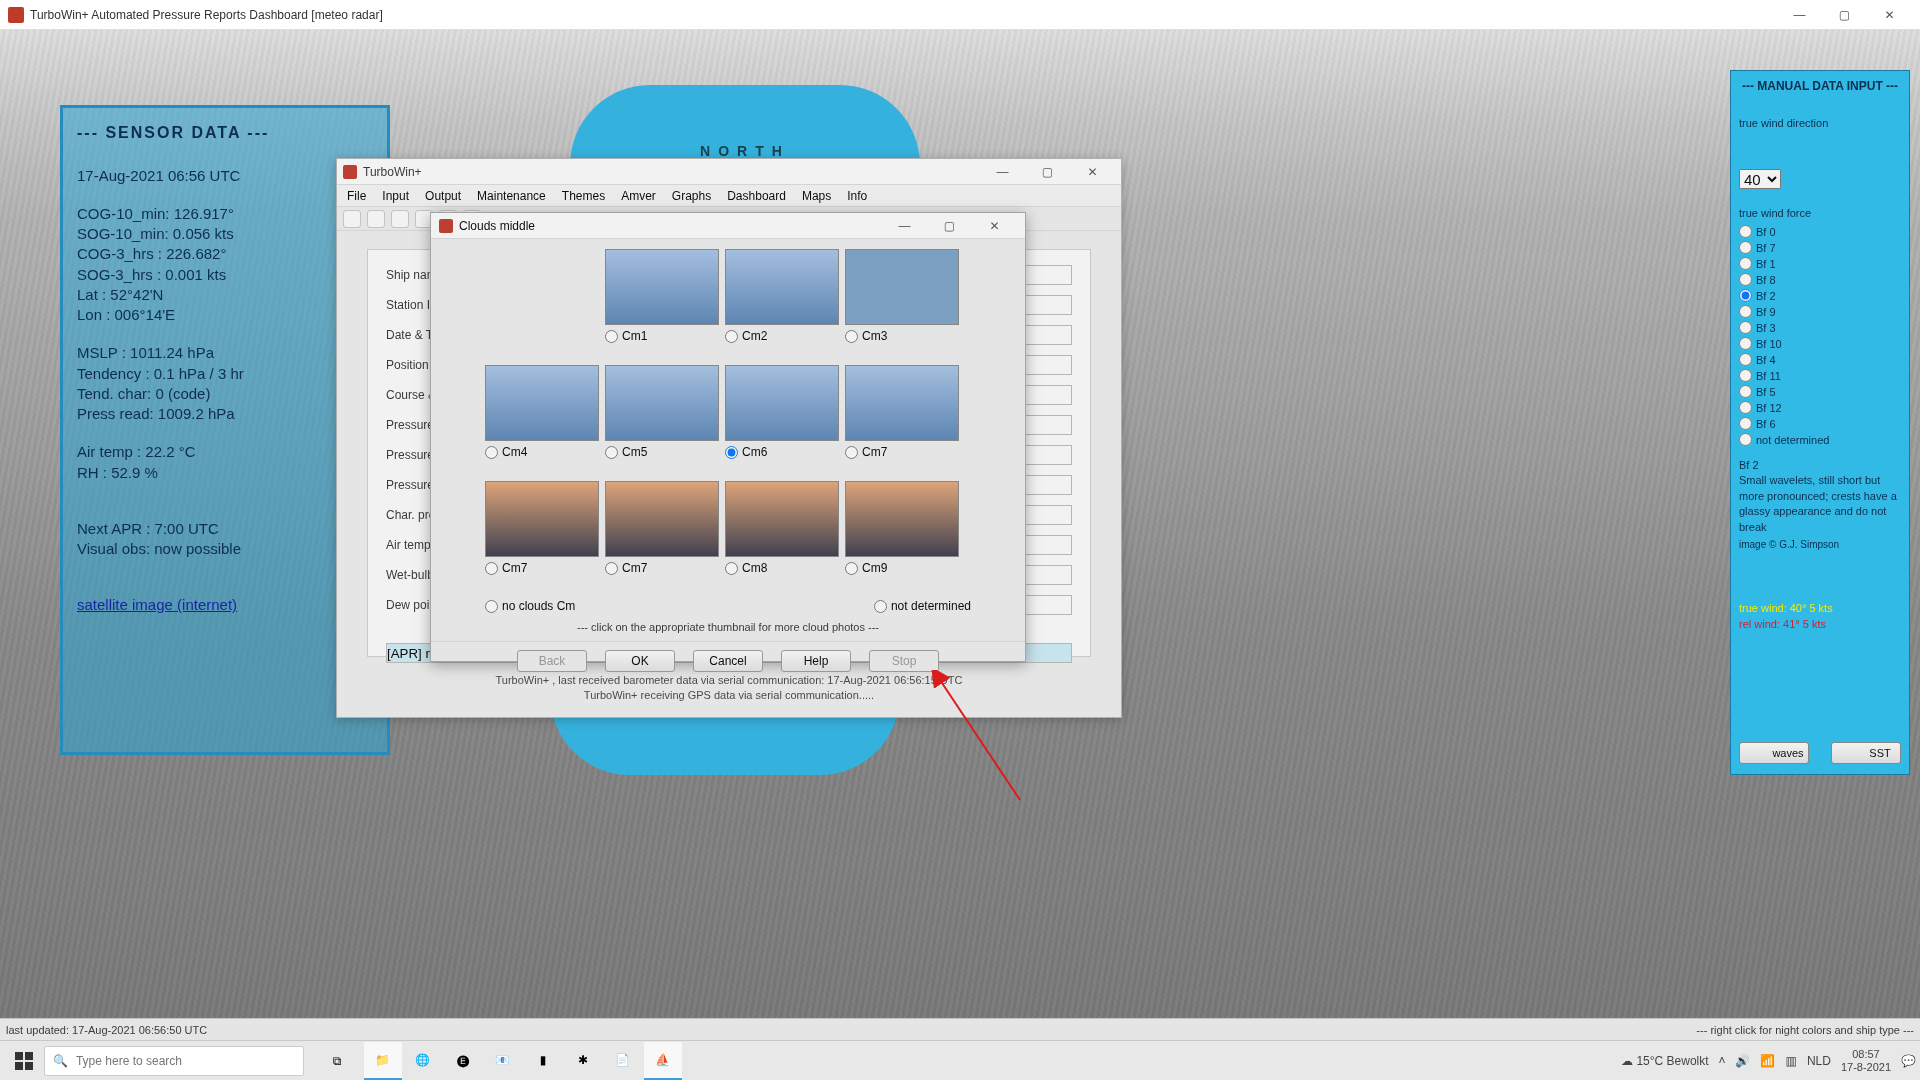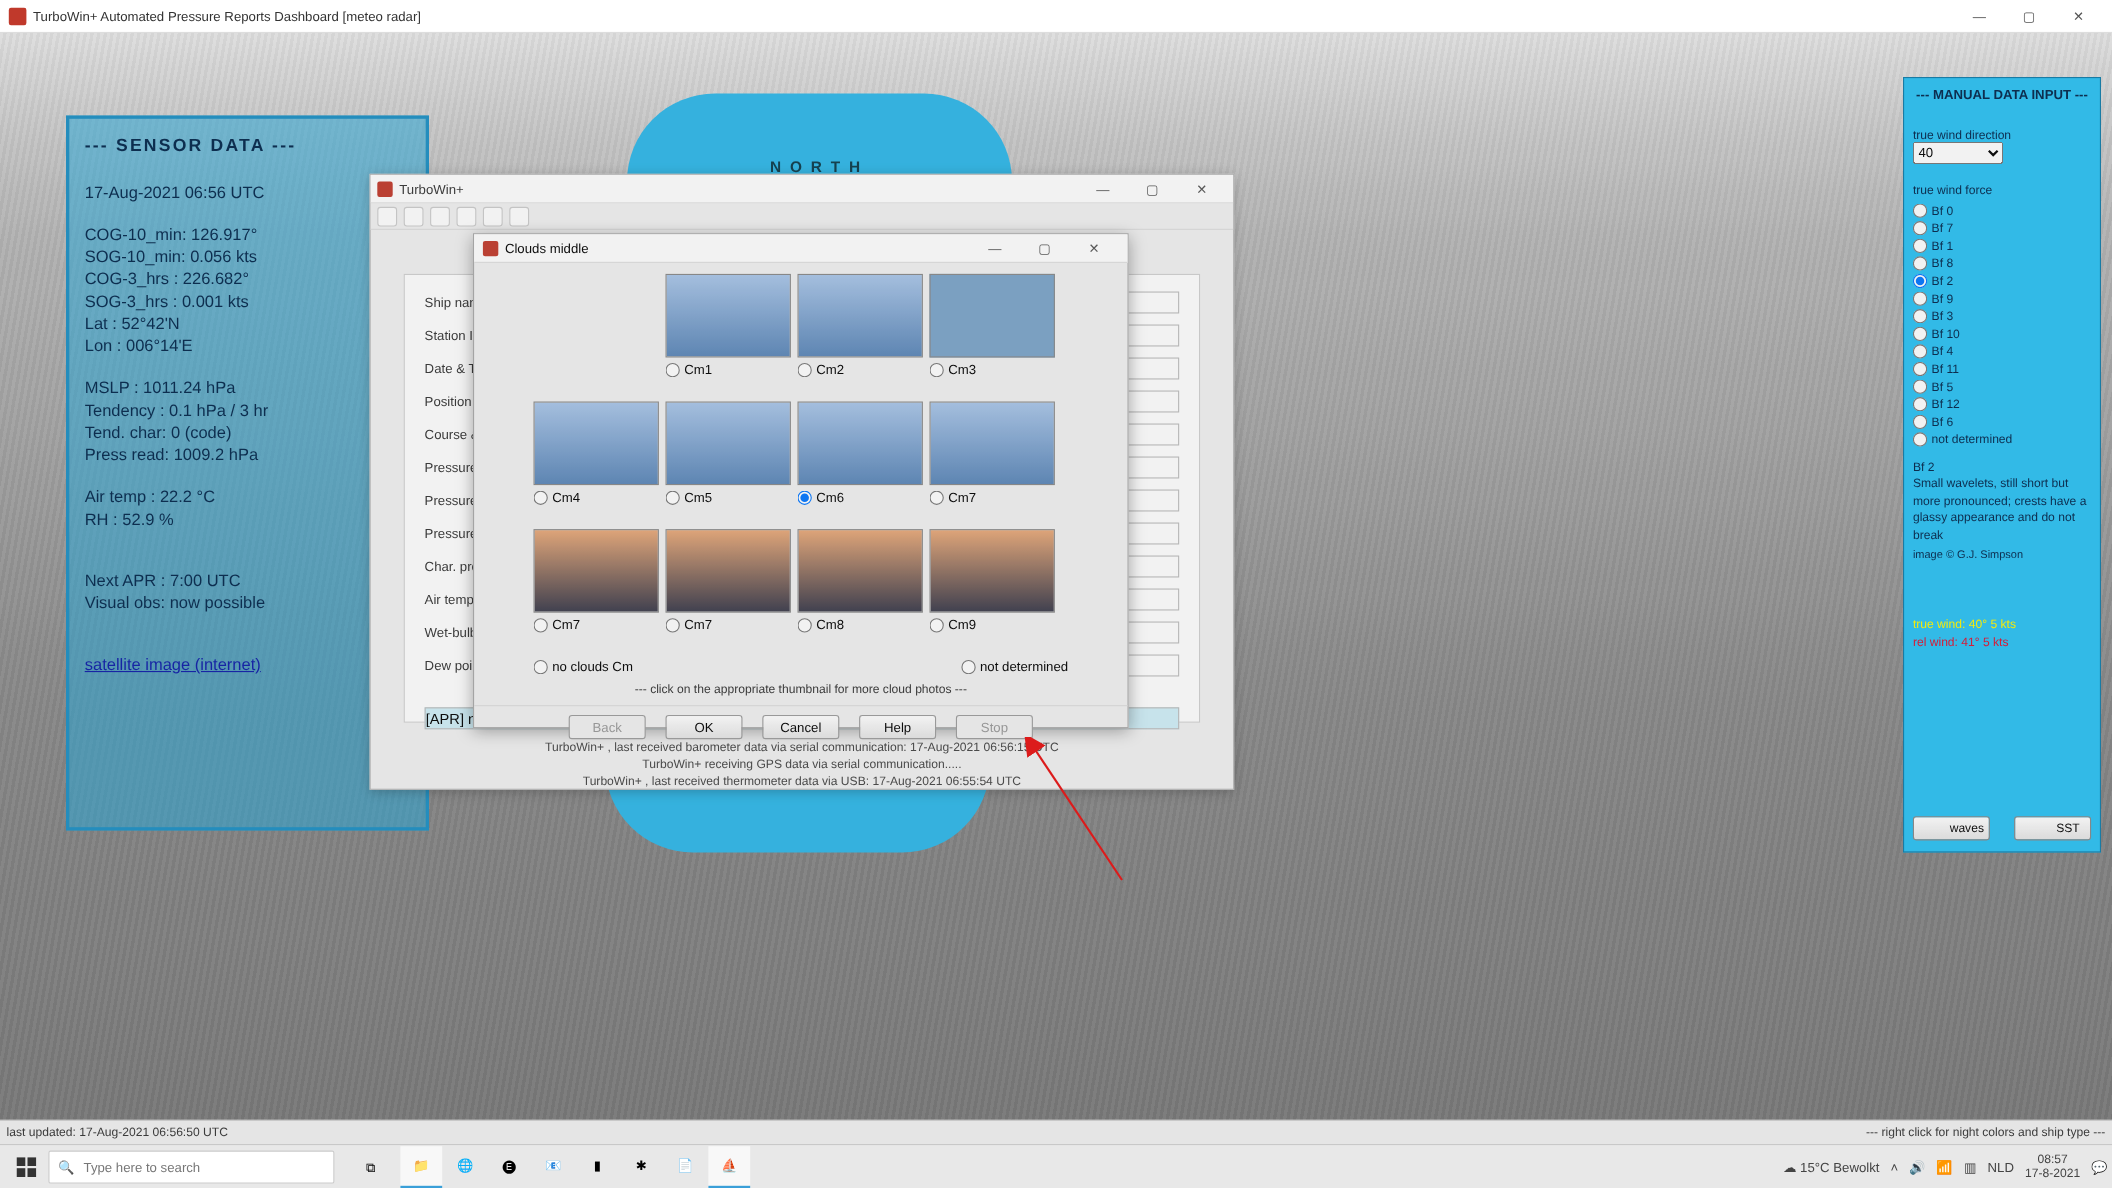--- a/index.html
+++ b/index.html
@@ -60,21 +60,21 @@
 .clouds .opt input{margin:0;}
 .clouds .extras{display:flex;justify-content:space-between;padding:0 54px;font-size:12px;}
 .clouds .hint{text-align:center;font-size:11px;color:#333;margin:8px 0;}
 .clouds .btns{display:flex;justify-content:center;gap:18px;padding:8px 0;border-top:1px solid #ddd;align-items:center;}
 .clouds .btns button{width:70px;height:22px;font-size:12px;background:linear-gradient(#fff,#e5e5e5);border:1px solid #9c9c9c;border-radius:3px;cursor:pointer;}
 .clouds .btns button:disabled{color:#999;background:#f0f0f0;}
 
 
 .manual { position:absolute; right:10px; top:40px; width:180px; height:705px; background:#29c0f2; border:1px solid #0e7aa8; padding:8px 8px; font-size:11px; color:#00254a;}
 .manual .hdr{font-weight:bold;text-align:center;font-size:12px;margin-bottom:24px;}
-.manual select{width:82px;height:20px;font-size:12px;}
+.manual select{width:42px;height:20px;font-size:15px;margin-top:40px;}
 .manual .bfgrid{display:grid;grid-template-columns:1fr;gap:3px 6px;margin:6px 0 12px;}
 .manual .bfgrid label{display:flex;align-items:center;gap:4px;white-space:nowrap;}
 .manual .desc{font-size:11px;line-height:1.4;}
 .manual .credit{font-size:10px;margin-top:4px;}
 .manual .readouts{margin-top:50px;font-size:11px;line-height:1.5;}
 .manual .readouts .neon{color:#fff600;}
 .manual .readouts .red{color:#e01030;}
 .manual .bottom-btns{position:absolute;left:8px;right:8px;bottom:10px;display:flex;justify-content:space-between;}
 .manual .bottom-btns button{width:70px;height:22px;font-size:11px;background:linear-gradient(#fff,#e5e5e5);border:1px solid #888;border-radius:3px;padding-left:28px;}
 
@@ -145,20 +145,32 @@
 
   <div class="tw">
     <div class="twtitle">
       <div class="icon"></div>
       <span>TurboWin+</span>
       <div class="spacer"></div>
       <div class="winbtn">—</div>
       <div class="winbtn">▢</div>
       <div class="winbtn">✕</div>
     </div>
+    <div class="menubar">
+      <span>File</span>
+      <span>Input</span>
+      <span>Output</span>
+      <span>Maintenance</span>
+      <span>Themes</span>
+      <span>Amver</span>
+      <span>Graphs</span>
+      <span>Dashboard</span>
+      <span>Maps</span>
+      <span>Info</span>
+    </div>
     <div class="toolbar">
       <div class="tbtn"></div>
       <div class="tbtn"></div>
       <div class="tbtn"></div>
       <div class="tbtn"></div>
       <div class="tbtn"></div>
       <div class="tbtn"></div>
     </div>
     <div class="form">
       <div class="row">
@@ -210,21 +222,20 @@
           <input style="">
         </div>
       <div style="height:18px"></div>
       <div class="row">
           <input class="bluefield" style="flex: 1 1 0%;" value="[APR] next automated pressure report">
         </div>
     </div>
     <div class="statusbar">
       <div>TurboWin+ , last received barometer data via serial communication: 17-Aug-2021 06:56:15 UTC</div>
       <div>TurboWin+ receiving GPS data via serial communication.....</div>
-      <div>TurboWin+ , last received thermometer data via USB: 17-Aug-2021 06:55:54 UTC</div>
     </div>
   </div>
 
   <div class="clouds">
     <div class="ctitle">
       <div class="icon"></div>
       <span>Clouds middle</span>
       <div class="spacer"></div>
       <div class="winbtn">—</div>
       <div class="winbtn">▢</div>

